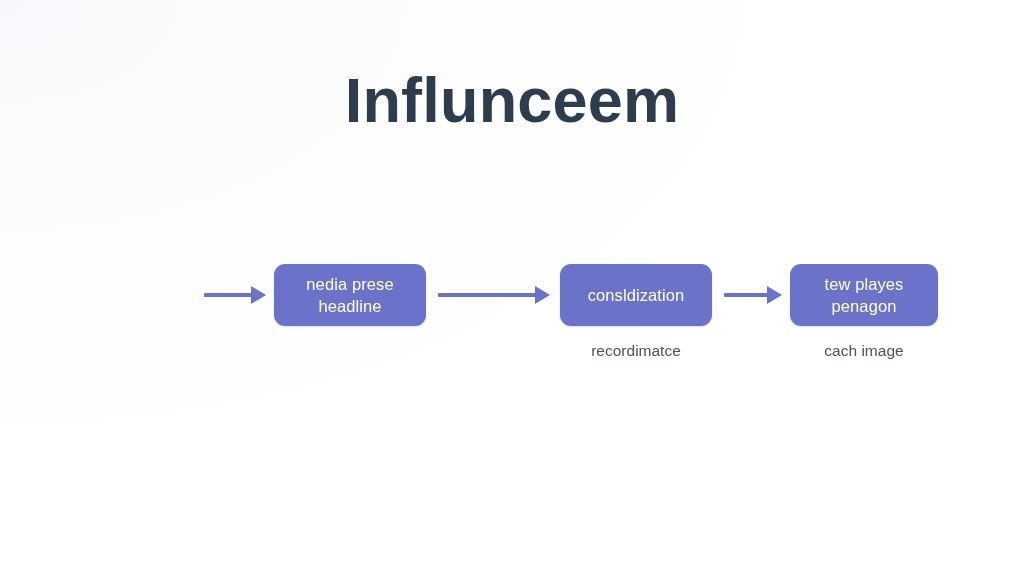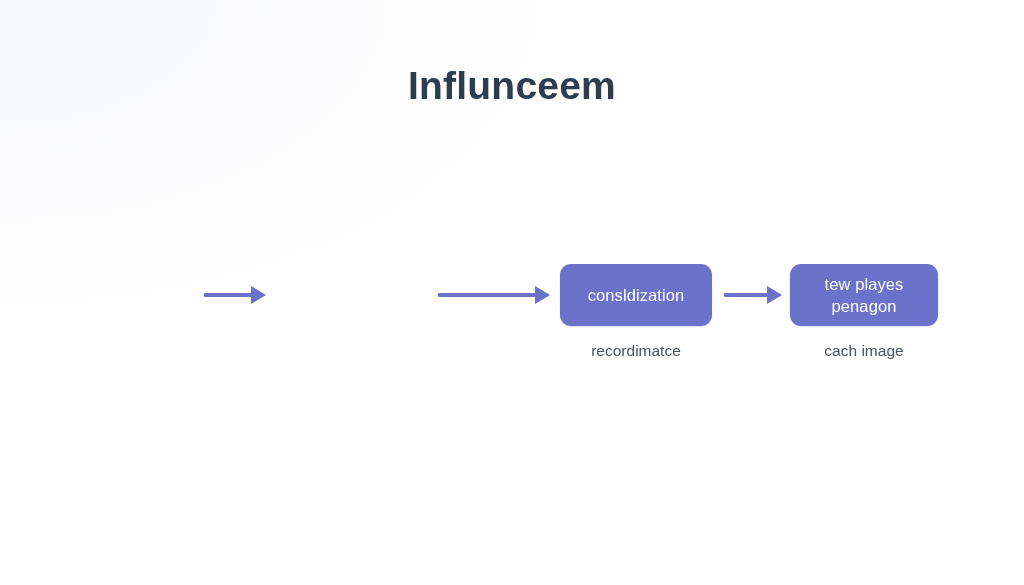--- a/index.html
+++ b/index.html
@@ -23,21 +23,21 @@
     box-sizing: border-box;
   }
 
   
   .title {
     position: absolute;
     left: 0;
     top: 64px;
     width: 1024px;
     text-align: center;
-    font-size: 39px;
+    font-size: 63px;
     font-weight: 600;
     letter-spacing: 0.2px;
     color: #2e3d4d;
     font-family: "Liberation Sans", sans-serif;
     white-space: nowrap;
   }
 
   
   .flow {
     position: absolute;
@@ -155,20 +155,26 @@
 
   <div class="flow">
 
 
     <div class="arrow arrow-1">
       <div class="arrow-line"></div>
       <div class="arrow-head"></div>
     </div>
 
     <div class="node box-node-1">
+      <div class="box box-1">
+        <span>
+          <span>nedia prese</span><br>
+          <span>headline</span>
+        </span>
+      </div>
     </div>
 
     <div class="arrow arrow-2">
       <div class="arrow-line"></div>
       <div class="arrow-head"></div>
     </div>
 
     <div class="node box-node-2">
       <div class="box box-2">
         <span>consldization</span>

